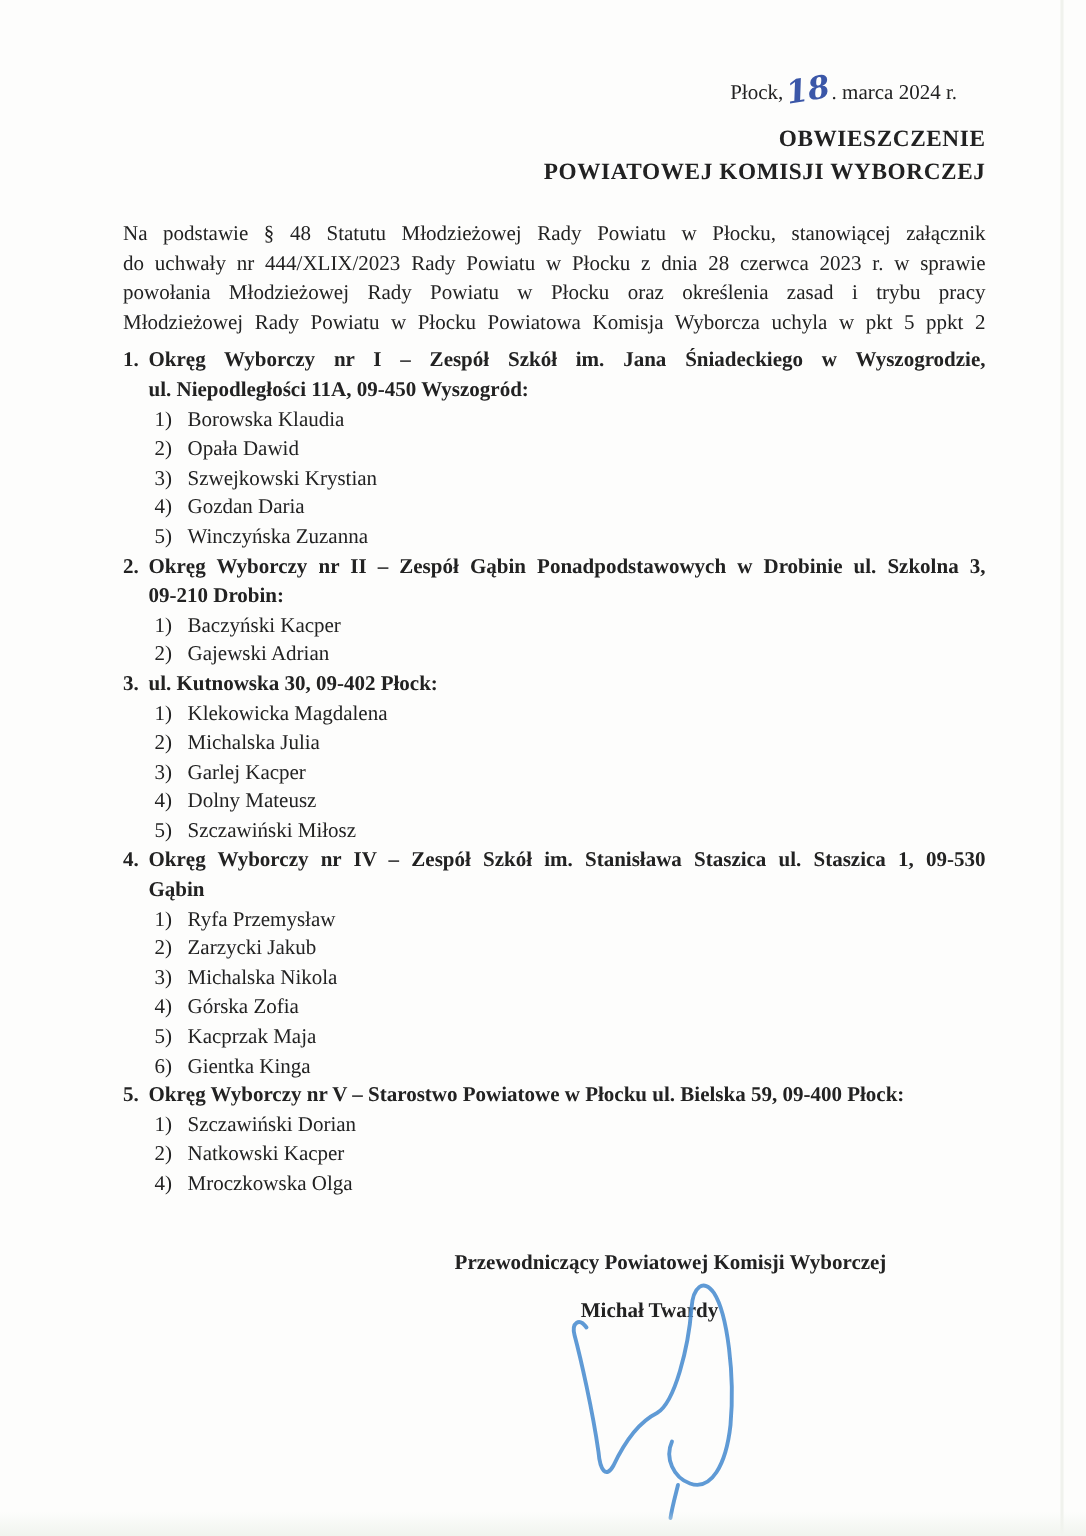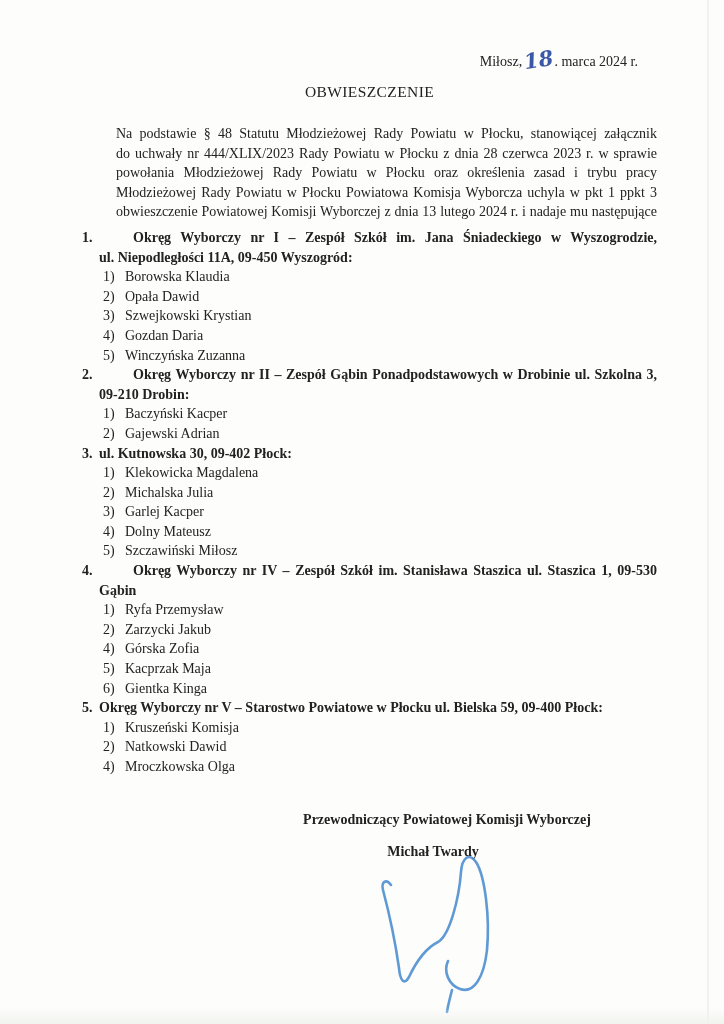--- a/index.html
+++ b/index.html
@@ -14,25 +14,25 @@
   .page::after{content:"";position:absolute;left:0;right:0;bottom:0;height:16px;
     background:linear-gradient(180deg,rgba(243,245,240,0),#f1f4ee);pointer-events:none;}
 
   .content{position:absolute;left:82px;top:0;width:575px;padding-top:50px;}
 
   .date{text-align:right;padding-right:19px;font-size:14px;line-height:20px;white-space:nowrap;}
   .hand{display:inline-block;font-family:"DejaVu Serif",serif;font-style:italic;
     font-size:21px;line-height:18px;transform:rotate(-9deg);margin:0 1px 0 2px;
     position:relative;top:1px;font-weight:bold;}
 
-  .title{margin-top:9px;text-align:center;font-weight:normal;font-size:15.5px;
+  .title{margin-top:9px;text-align:right;font-weight:bold;font-size:15.5px;
     line-height:22px;letter-spacing:.4px;}
 
   .intro{margin-top:21px;font-size:14px;line-height:19.6px;}
-  .stretch{text-align:justify;text-align-last:justify;margin-left:34px;-moz-text-align-last:justify;}
+  .stretch{text-align:justify;text-align-last:justify;-moz-text-align-last:justify;}
 
   .districts{margin-top:6px;font-size:14px;line-height:19.6px;}
   .district{position:relative;}
   .d-num{position:absolute;left:0;top:0;font-weight:bold;}
   .d-heading{font-weight:bold;padding-left:17px;}
   .m-row{padding-left:21px;}
   .m-num{display:inline-block;width:22px;}
 
   .sig{margin:33px 0 0 195px;width:340px;text-align:center;font-weight:bold;
     font-size:14px;line-height:20px;}
@@ -43,33 +43,33 @@
   .scrawl path{fill:none;stroke:#4e8fd0;stroke-width:2.6;stroke-linecap:round;
     stroke-linejoin:round;opacity:.9;}
 </style>
 </head>
 <body>
 
 <div class="page" style="background: rgb(253, 253, 252); color: rgb(34, 34, 34);">
   <div class="content">
 
     <div class="date">
-      <span>Miłosz,</span><span class="hand" style="color: rgb(59, 87, 168);">18</span><span>. marca 2024 r.</span>
+      <span>Płock,</span><span class="hand" style="color: rgb(59, 87, 168);">18</span><span>. marca 2024 r.</span>
     </div>
 
     <div class="title">
       <div>OBWIESZCZENIE</div>
+      <div>POWIATOWEJ KOMISJI WYBORCZEJ</div>
     </div>
 
     <div class="intro" id="intro">
         <div class="tline stretch">Na podstawie § 48 Statutu Młodzieżowej Rady Powiatu w Płocku, stanowiącej załącznik</div>
         <div class="tline stretch">do uchwały nr 444/XLIX/2023 Rady Powiatu w Płocku z dnia 28 czerwca 2023 r. w sprawie</div>
         <div class="tline stretch">powołania Młodzieżowej Rady Powiatu w Płocku oraz określenia zasad i trybu pracy</div>
-        <div class="tline stretch">Młodzieżowej Rady Powiatu w Płocku Powiatowa Komisja Wyborcza uchyla w pkt 1 ppkt 3</div>
-        <div class="tline stretch">obwieszczenie Powiatowej Komisji Wyborczej z dnia 13 lutego 2024 r. i nadaje mu następujące</div>
+        <div class="tline stretch">Młodzieżowej Rady Powiatu w Płocku Powiatowa Komisja Wyborcza uchyla w pkt 5 ppkt 2</div>
       </div>
 
     <div class="districts" id="districts">
         <div class="district">
           <span class="d-num">1.</span>
           <div class="d-heading">
             <div class="hline stretch">Okręg Wyborczy nr I – Zespół Szkół im. Jana Śniadeckiego w Wyszogrodzie,</div>
             <div class="hline">ul. Niepodległości 11A, 09-450 Wyszogród:</div>
           </div>
           <div class="m-row"><span class="m-num">1)</span><span class="m-name">Borowska Klaudia</span></div>
@@ -99,31 +99,32 @@
           <div class="m-row"><span class="m-num">5)</span><span class="m-name">Szczawiński Miłosz</span></div>
         </div>
         <div class="district">
           <span class="d-num">4.</span>
           <div class="d-heading">
             <div class="hline stretch">Okręg Wyborczy nr IV – Zespół Szkół im. Stanisława Staszica ul. Staszica 1, 09-530</div>
             <div class="hline">Gąbin</div>
           </div>
           <div class="m-row"><span class="m-num">1)</span><span class="m-name">Ryfa Przemysław</span></div>
           <div class="m-row"><span class="m-num">2)</span><span class="m-name">Zarzycki Jakub</span></div>
+          <div class="m-row"><span class="m-num">3)</span><span class="m-name">Michalska Nikola</span></div>
           <div class="m-row"><span class="m-num">4)</span><span class="m-name">Górska Zofia</span></div>
           <div class="m-row"><span class="m-num">5)</span><span class="m-name">Kacprzak Maja</span></div>
           <div class="m-row"><span class="m-num">6)</span><span class="m-name">Gientka Kinga</span></div>
         </div>
         <div class="district">
           <span class="d-num">5.</span>
           <div class="d-heading">
             <div class="hline">Okręg Wyborczy nr V – Starostwo Powiatowe w Płocku ul. Bielska 59, 09-400 Płock:</div>
           </div>
-          <div class="m-row"><span class="m-num">1)</span><span class="m-name">Kruszeński Komisja</span></div>
-          <div class="m-row"><span class="m-num">2)</span><span class="m-name">Natkowski Dawid</span></div>
+          <div class="m-row"><span class="m-num">1)</span><span class="m-name">Szczawiński Dorian</span></div>
+          <div class="m-row"><span class="m-num">2)</span><span class="m-name">Natkowski Kacper</span></div>
           <div class="m-row"><span class="m-num">4)</span><span class="m-name">Mroczkowska Olga</span></div>
         </div>
       </div>
 
     <div class="sig">
       <div class="sig-role">Przewodniczący Powiatowej Komisji Wyborczej</div>
       <div class="sig-name">Michał Twardy</div>
     </div>
   </div>
 

